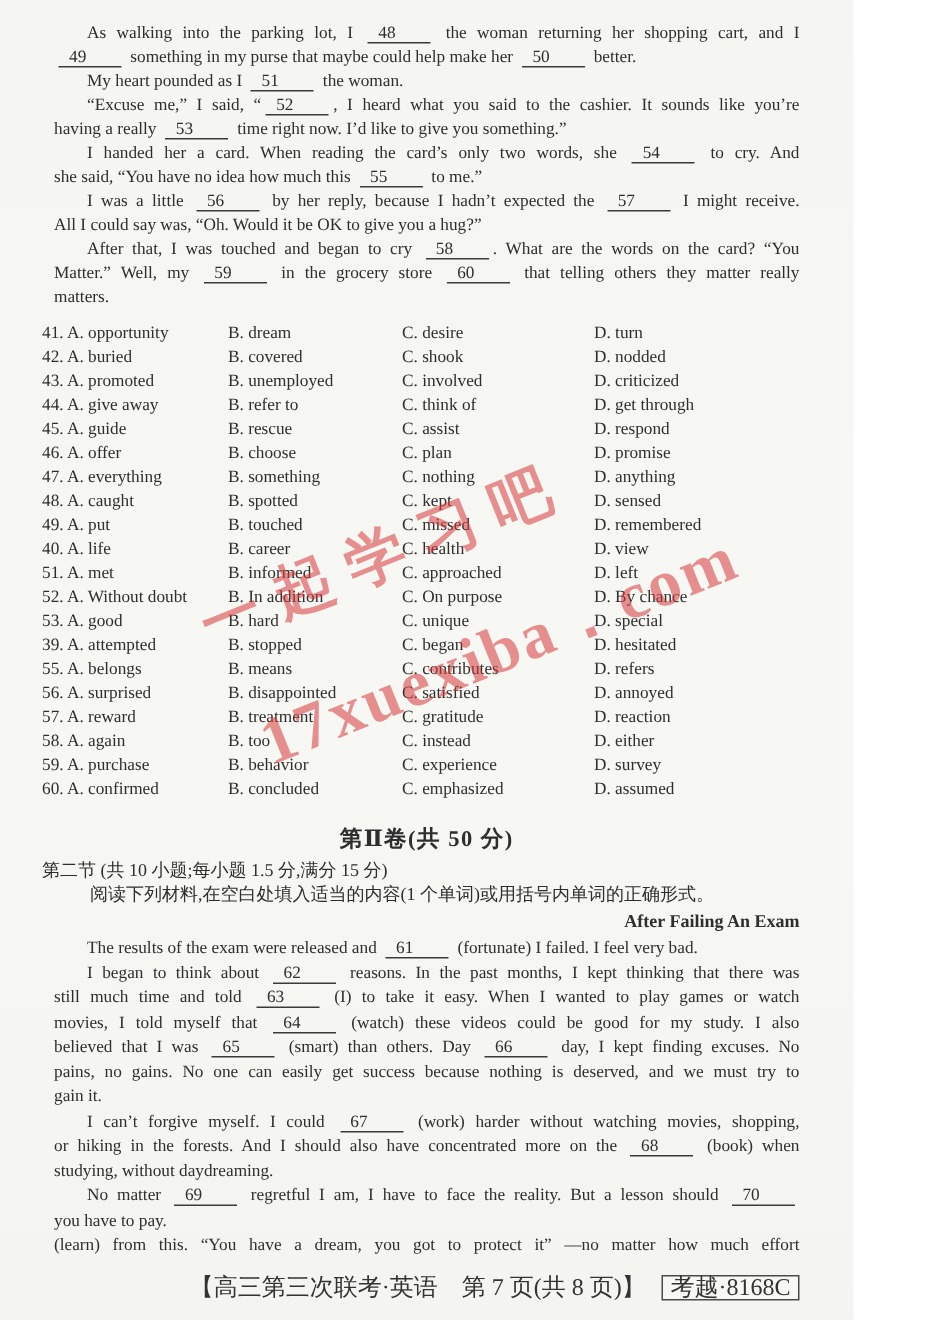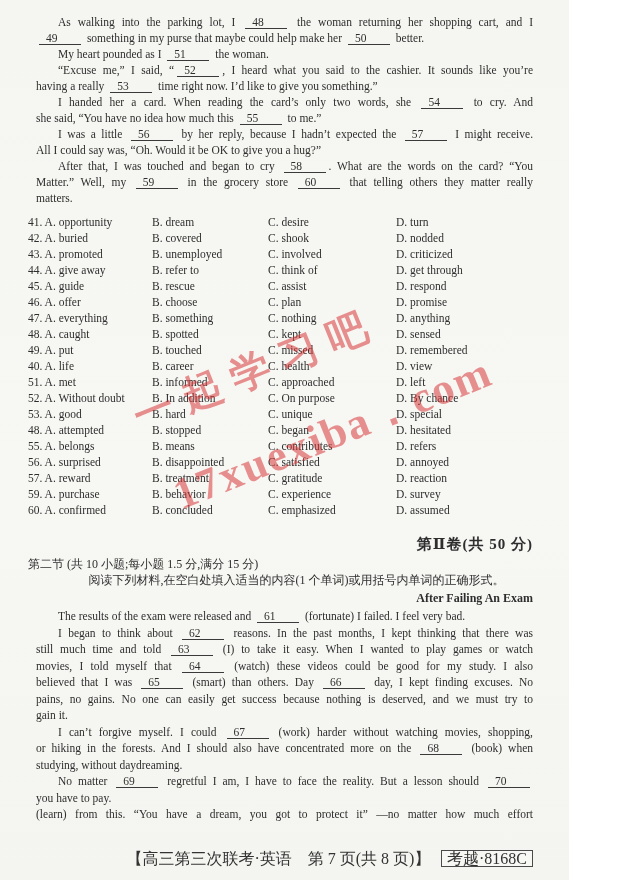--- a/index.html
+++ b/index.html
@@ -35,25 +35,25 @@
   .opt-row{
     display:grid;
     grid-template-columns:124px 116px 128px auto;
     height:16px;line-height:16px;
     font-size:11.5px;
   }
   .opt-cell{white-space:nowrap;overflow:visible;}
   
   .vol-title{
     margin-top:16px;height:20px;line-height:20px;
-    text-align:right;font-weight:bold;font-size:15px;
+    text-align:center;font-weight:bold;font-size:15px;
     letter-spacing:1px;
   }
   .part-line{margin-top:2px;margin-left:-8px;font-size:12px;height:16px;line-height:16px;}
-  .instruction{font-size:12px;height:16px;line-height:16px;text-indent:24px;text-align:center;}
+  .instruction{font-size:12px;height:16px;line-height:16px;text-indent:24px;}
   .essay-title{margin-top:2px;height:16px;line-height:16px;text-align:right;font-weight:bold;font-size:12px;}
   .passage.p2{margin-top:2px;}
   .passage.p2 .line{height:16.5px;line-height:16.5px;}
   
   .footer{position:absolute;left:0;right:0;bottom:12px;height:18px;font-size:16px;}
   .footer-center{
     position:absolute;left:50%;transform:translateX(-52%);
     white-space:nowrap;line-height:18px;color:#333;
   }
   .footer-box{
@@ -170,21 +170,21 @@
         <div class="opt-cell">C. On purpose</div>
         <div class="opt-cell">D. By chance</div>
       </div>
       <div class="opt-row">
         <div class="opt-cell">53. A. good</div>
         <div class="opt-cell">B. hard</div>
         <div class="opt-cell">C. unique</div>
         <div class="opt-cell">D. special</div>
       </div>
       <div class="opt-row">
-        <div class="opt-cell">48. A. attempted</div>
+        <div class="opt-cell">39. A. attempted</div>
         <div class="opt-cell">B. stopped</div>
         <div class="opt-cell">C. began</div>
         <div class="opt-cell">D. hesitated</div>
       </div>
       <div class="opt-row">
         <div class="opt-cell">55. A. belongs</div>
         <div class="opt-cell">B. means</div>
         <div class="opt-cell">C. contributes</div>
         <div class="opt-cell">D. refers</div>
       </div>
@@ -192,20 +192,26 @@
         <div class="opt-cell">56. A. surprised</div>
         <div class="opt-cell">B. disappointed</div>
         <div class="opt-cell">C. satisfied</div>
         <div class="opt-cell">D. annoyed</div>
       </div>
       <div class="opt-row">
         <div class="opt-cell">57. A. reward</div>
         <div class="opt-cell">B. treatment</div>
         <div class="opt-cell">C. gratitude</div>
         <div class="opt-cell">D. reaction</div>
+      </div>
+      <div class="opt-row">
+        <div class="opt-cell">58. A. again</div>
+        <div class="opt-cell">B. too</div>
+        <div class="opt-cell">C. instead</div>
+        <div class="opt-cell">D. either</div>
       </div>
       <div class="opt-row">
         <div class="opt-cell">59. A. purchase</div>
         <div class="opt-cell">B. behavior</div>
         <div class="opt-cell">C. experience</div>
         <div class="opt-cell">D. survey</div>
       </div>
       <div class="opt-row">
         <div class="opt-cell">60. A. confirmed</div>
         <div class="opt-cell">B. concluded</div>

